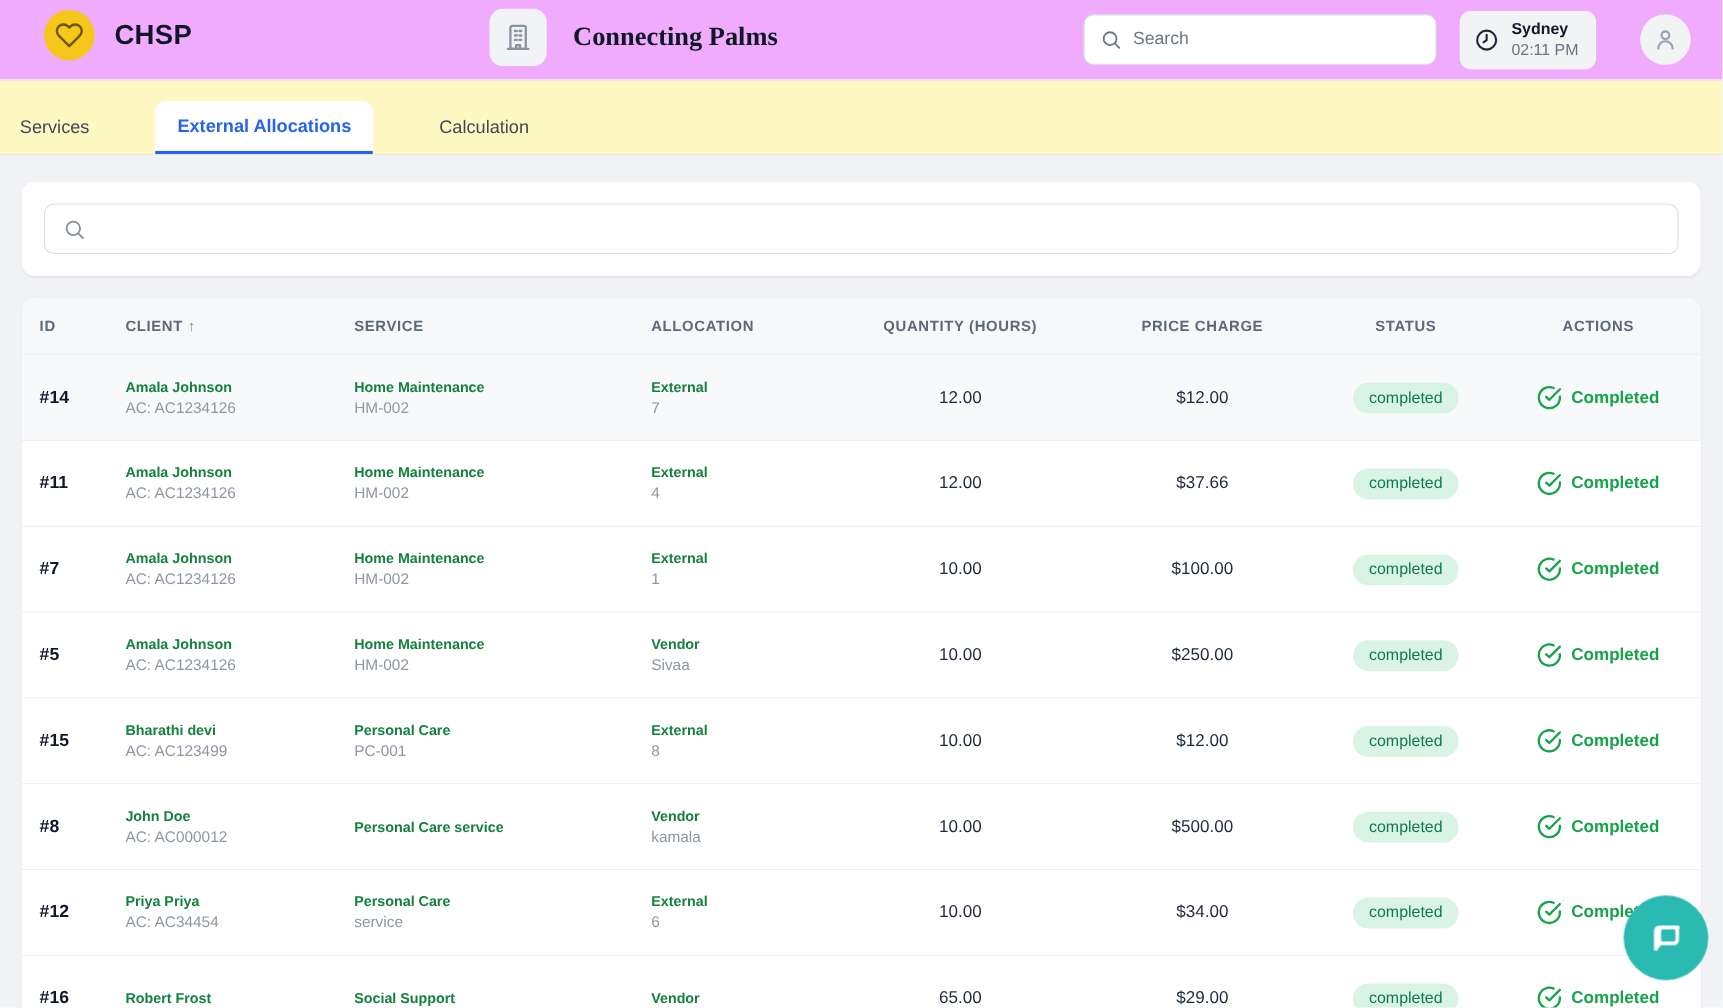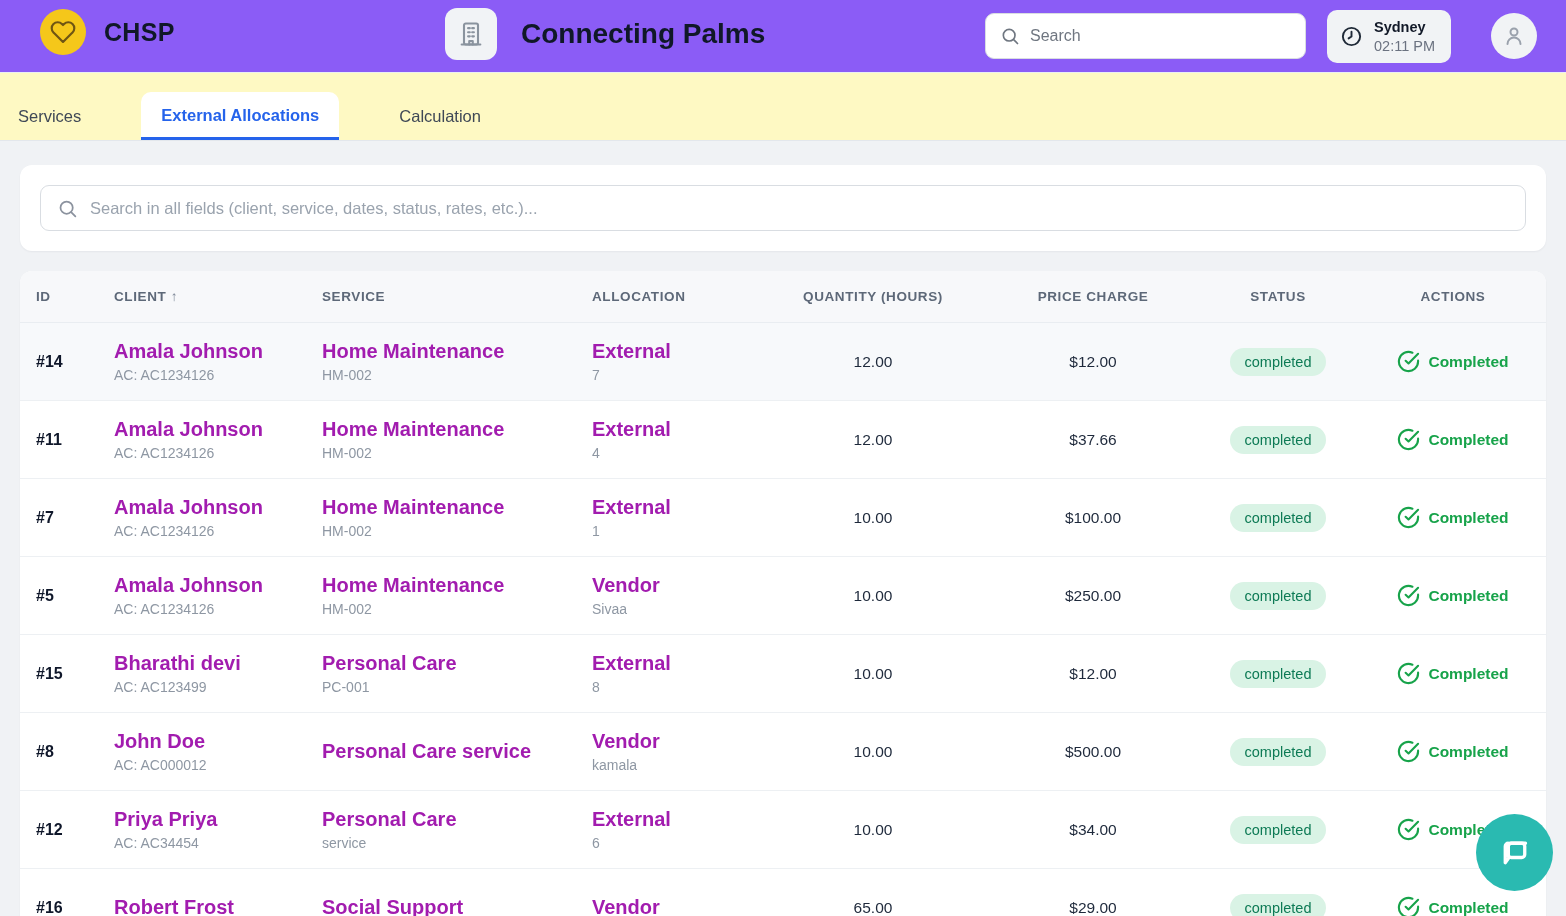--- a/index.html
+++ b/index.html
@@ -5,36 +5,36 @@
   * { margin:0; padding:0; box-sizing:border-box; }
   html,body { width:1566px; height:916px; overflow:hidden; }
   body {
     font-family:"Liberation Sans", sans-serif;
     background:#f0f2f5;
     color:#101828;
   }
 
   
   .navbar {
-    position:relative; height:73px; background:#8b5cf6;
+    position:relative; height:73px; background:#f0abfc;
     border-bottom:1px solid #eceff2;
   }
   .brand { position:absolute; left:40px; top:9px; display:flex; align-items:center; gap:18px; }
   .logo-circle {
     width:46px; height:46px; border-radius:50%; background:#f5c71a;
     display:flex; align-items:center; justify-content:center;
   }
   .brand-name { font-size:25px; font-weight:800; color:#101828; letter-spacing:.3px; }
 
   .workspace { position:absolute; left:445px; top:8px; display:flex; align-items:center; gap:24px; }
   .building-box {
     width:52px; height:52px; border-radius:12px; background:#f1f3f6;
     display:flex; align-items:center; justify-content:center;
   }
-  .workspace-name { font-size:28px; font-weight:700; color:#101828; }
+  .workspace-name { font-size:24px; font-weight:700; color:#101828;font-family:Liberation Serif, serif; }
 
   .topbar-search {
     position:absolute; left:985px; top:13px; width:321px; height:46px;
     border:1px solid #d9dde2; border-radius:9px; background:#fff;
     display:flex; align-items:center; gap:10px; padding:4px 14px;
   }
   .topbar-search input {
     border:none; outline:none; flex:1; font-size:16px; color:#374151;
     font-family:"Liberation Sans", sans-serif; background:transparent;
   }
@@ -98,21 +98,21 @@
   .th {
     font-size:13.5px; font-weight:700; color:#5d6878;
     text-transform:uppercase; letter-spacing:.6px;
   }
   .th.center { text-align:center; }
   .th .sort { color:#7c8696; font-weight:400; }
 
   .trow { height:78px; border-bottom:1px solid #edf0f3; background:#fff; cursor:pointer; }
   .trow.highlight { background:#f7f9fb; }
   .cell-id { font-size:16px; font-weight:700; color:#0f172a; }
-  .cell-main { font-size:20px; font-weight:700; color:#a21caf; line-height:1.35; }
+  .cell-main { font-size:13px; font-weight:700; color:#15803d; line-height:1.35; }
   .cell-sub { font-size:14px; color:#8e97a3; line-height:1.35; margin-top:1px; }
   .cell-num { font-size:15.5px; color:#1e293b; text-align:center; }
   .cell-status { text-align:center; }
   .badge {
     display:inline-block; background:#d9f3e5; color:#0d7a55;
     font-size:14.5px; font-weight:500; padding:6px 15px; border-radius:999px;
   }
   .cell-action { display:flex; align-items:center; justify-content:center; gap:8px; }
   .action-label { color:#17a34a; font-size:15.5px; font-weight:700; }
 
@@ -194,21 +194,20 @@
 <main class="main">
 
   <section class="card filter-card">
     <div class="filter-search">
       <span>
         <svg width="21" height="21" viewBox="0 0 24 24" fill="none" stroke="#8b929e" stroke-width="2" stroke-linecap="round">
             <circle cx="11" cy="11" r="7"></circle>
             <path d="M21 21l-4.3-4.3"></path>
           </svg>
       </span>
-      <input type="text" placeholder="Search in all fields (client, service, dates, status, rates, etc.)..." style="">
     </div>
   </section>
 
   <section class="card table-card">
     <div class="grid-row thead">
         <div class="th">ID</div>
         <div class="th">CLIENT<span class="sort"> ↑</span></div>
         <div class="th">SERVICE</div>
         <div class="th">ALLOCATION</div>
         <div class="th center">QUANTITY (HOURS)</div>

